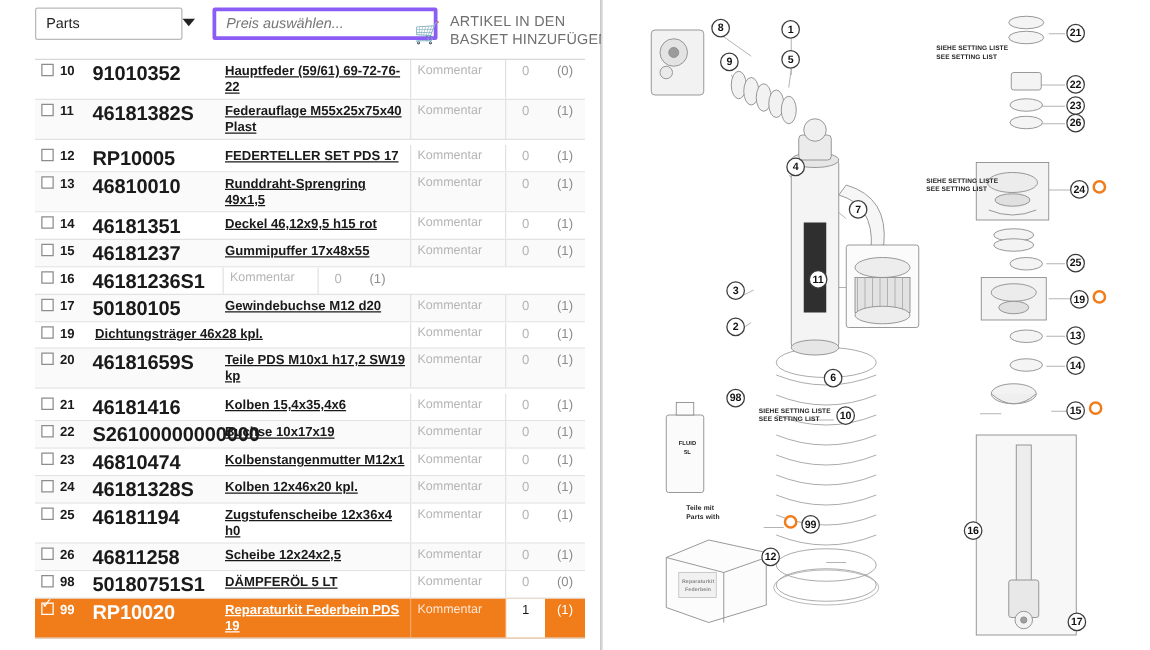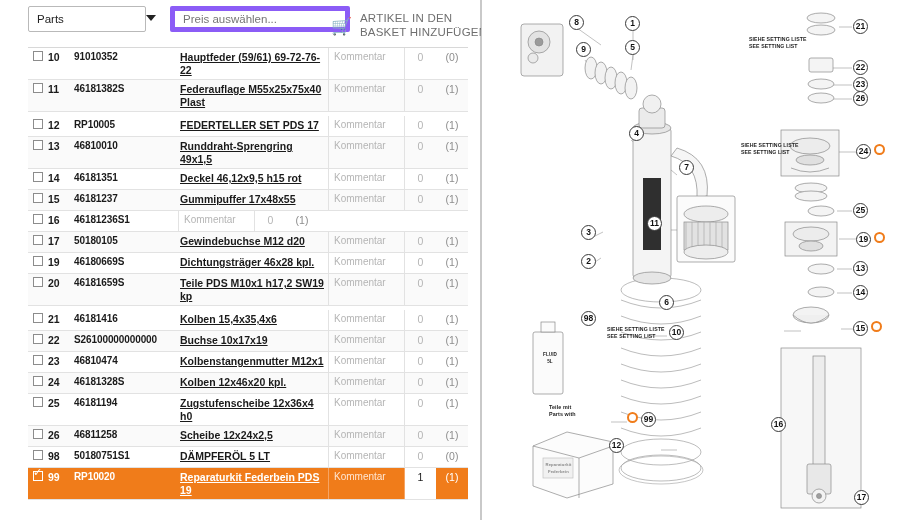--- a/index.html
+++ b/index.html
@@ -44,26 +44,27 @@
   .caret {
     position: absolute; right: 6px; top: 9px;
     width: 0; height: 0;
     border-left: 5px solid transparent;
     border-right: 5px solid transparent;
     border-top: 6px solid #222;
   }
   .value-input {
     width: 180px; height: 26px;
     margin-left: 8px;
-    border: 5px solid #8b5cf6;
+    border: 3px solid #8b5cf6;
     border-radius: 2px;
     font-size: 11.5px;
     padding: 0 8px;
     color: #7d7d7d;
     background: #fff;
+    font-style: italic;
   }
   .basket-btn {
     position: absolute;
     left: 330px; top: 2px;
     width: 146px; height: 46px;
     display: flex; align-items: center; gap: 6px;
     color: #6f6f6f;
     cursor: pointer;
   }
   .cart-icon { width: 24px; flex: 0 0 24px; text-align: center; font-size: 17px; line-height: 1; color: #5d5d5d; padding-top:2px;}
@@ -94,21 +95,21 @@
   }
   .row.sel .chk { border-color: #fff; background: #f07c1a; }
   .chk.on:after {
     content: "\2713";
     position: absolute; left: -1px; top: -5px;
     font-size: 11px; color: #fff;
     line-height: 11px;
   }
   .row:not(.sel) .chk.on:after { color: #333; }
   .c-pos { width: 26px; font-weight: bold; font-size: 10.5px; padding-top: 3px; }
-  .c-num { width: 104px; font-weight: bold; font-size: 10px; padding-top: 3px; letter-spacing: -0.1px;}
+  .c-num { width: 104px; font-weight: bold; font-size: 16px; padding-top: 3px; letter-spacing: -0.1px;}
   .c-desc { flex: 1; font-weight: bold; font-size: 10.5px; padding: 3px 4px 2px 2px; line-height: 13px; text-decoration: underline; }
   .c-cmt {
     width: 76px;
     border-left: 1px solid #e2e2e2;
     color: #b5b5b5; font-size: 10px;
     padding: 3px 0 0 5px;
   }
   .row.sel .c-cmt { color: #ffe6d2; border-left: 1px solid #f6a463; }
   .c-qty {
     width: 32px;
@@ -266,21 +267,20 @@
           <div class="c-desc">Gewindebuchse M12 d20</div>
           <div class="c-cmt">Kommentar</div>
           <div class="c-qty">0</div>
           <div class="c-stk">(1)</div>
         </div>
         <div class="row">
           <div class="c-chk">
             <span class="chk"></span>
           </div>
           <div class="c-pos">19</div>
-          <div class="c-num">46180669S</div>
           <div class="c-desc">Dichtungsträger 46x28 kpl.</div>
           <div class="c-cmt">Kommentar</div>
           <div class="c-qty">0</div>
           <div class="c-stk">(1)</div>
         </div>
         <div class="row alt">
           <div class="c-chk">
             <span class="chk"></span>
           </div>
           <div class="c-pos">20</div>

